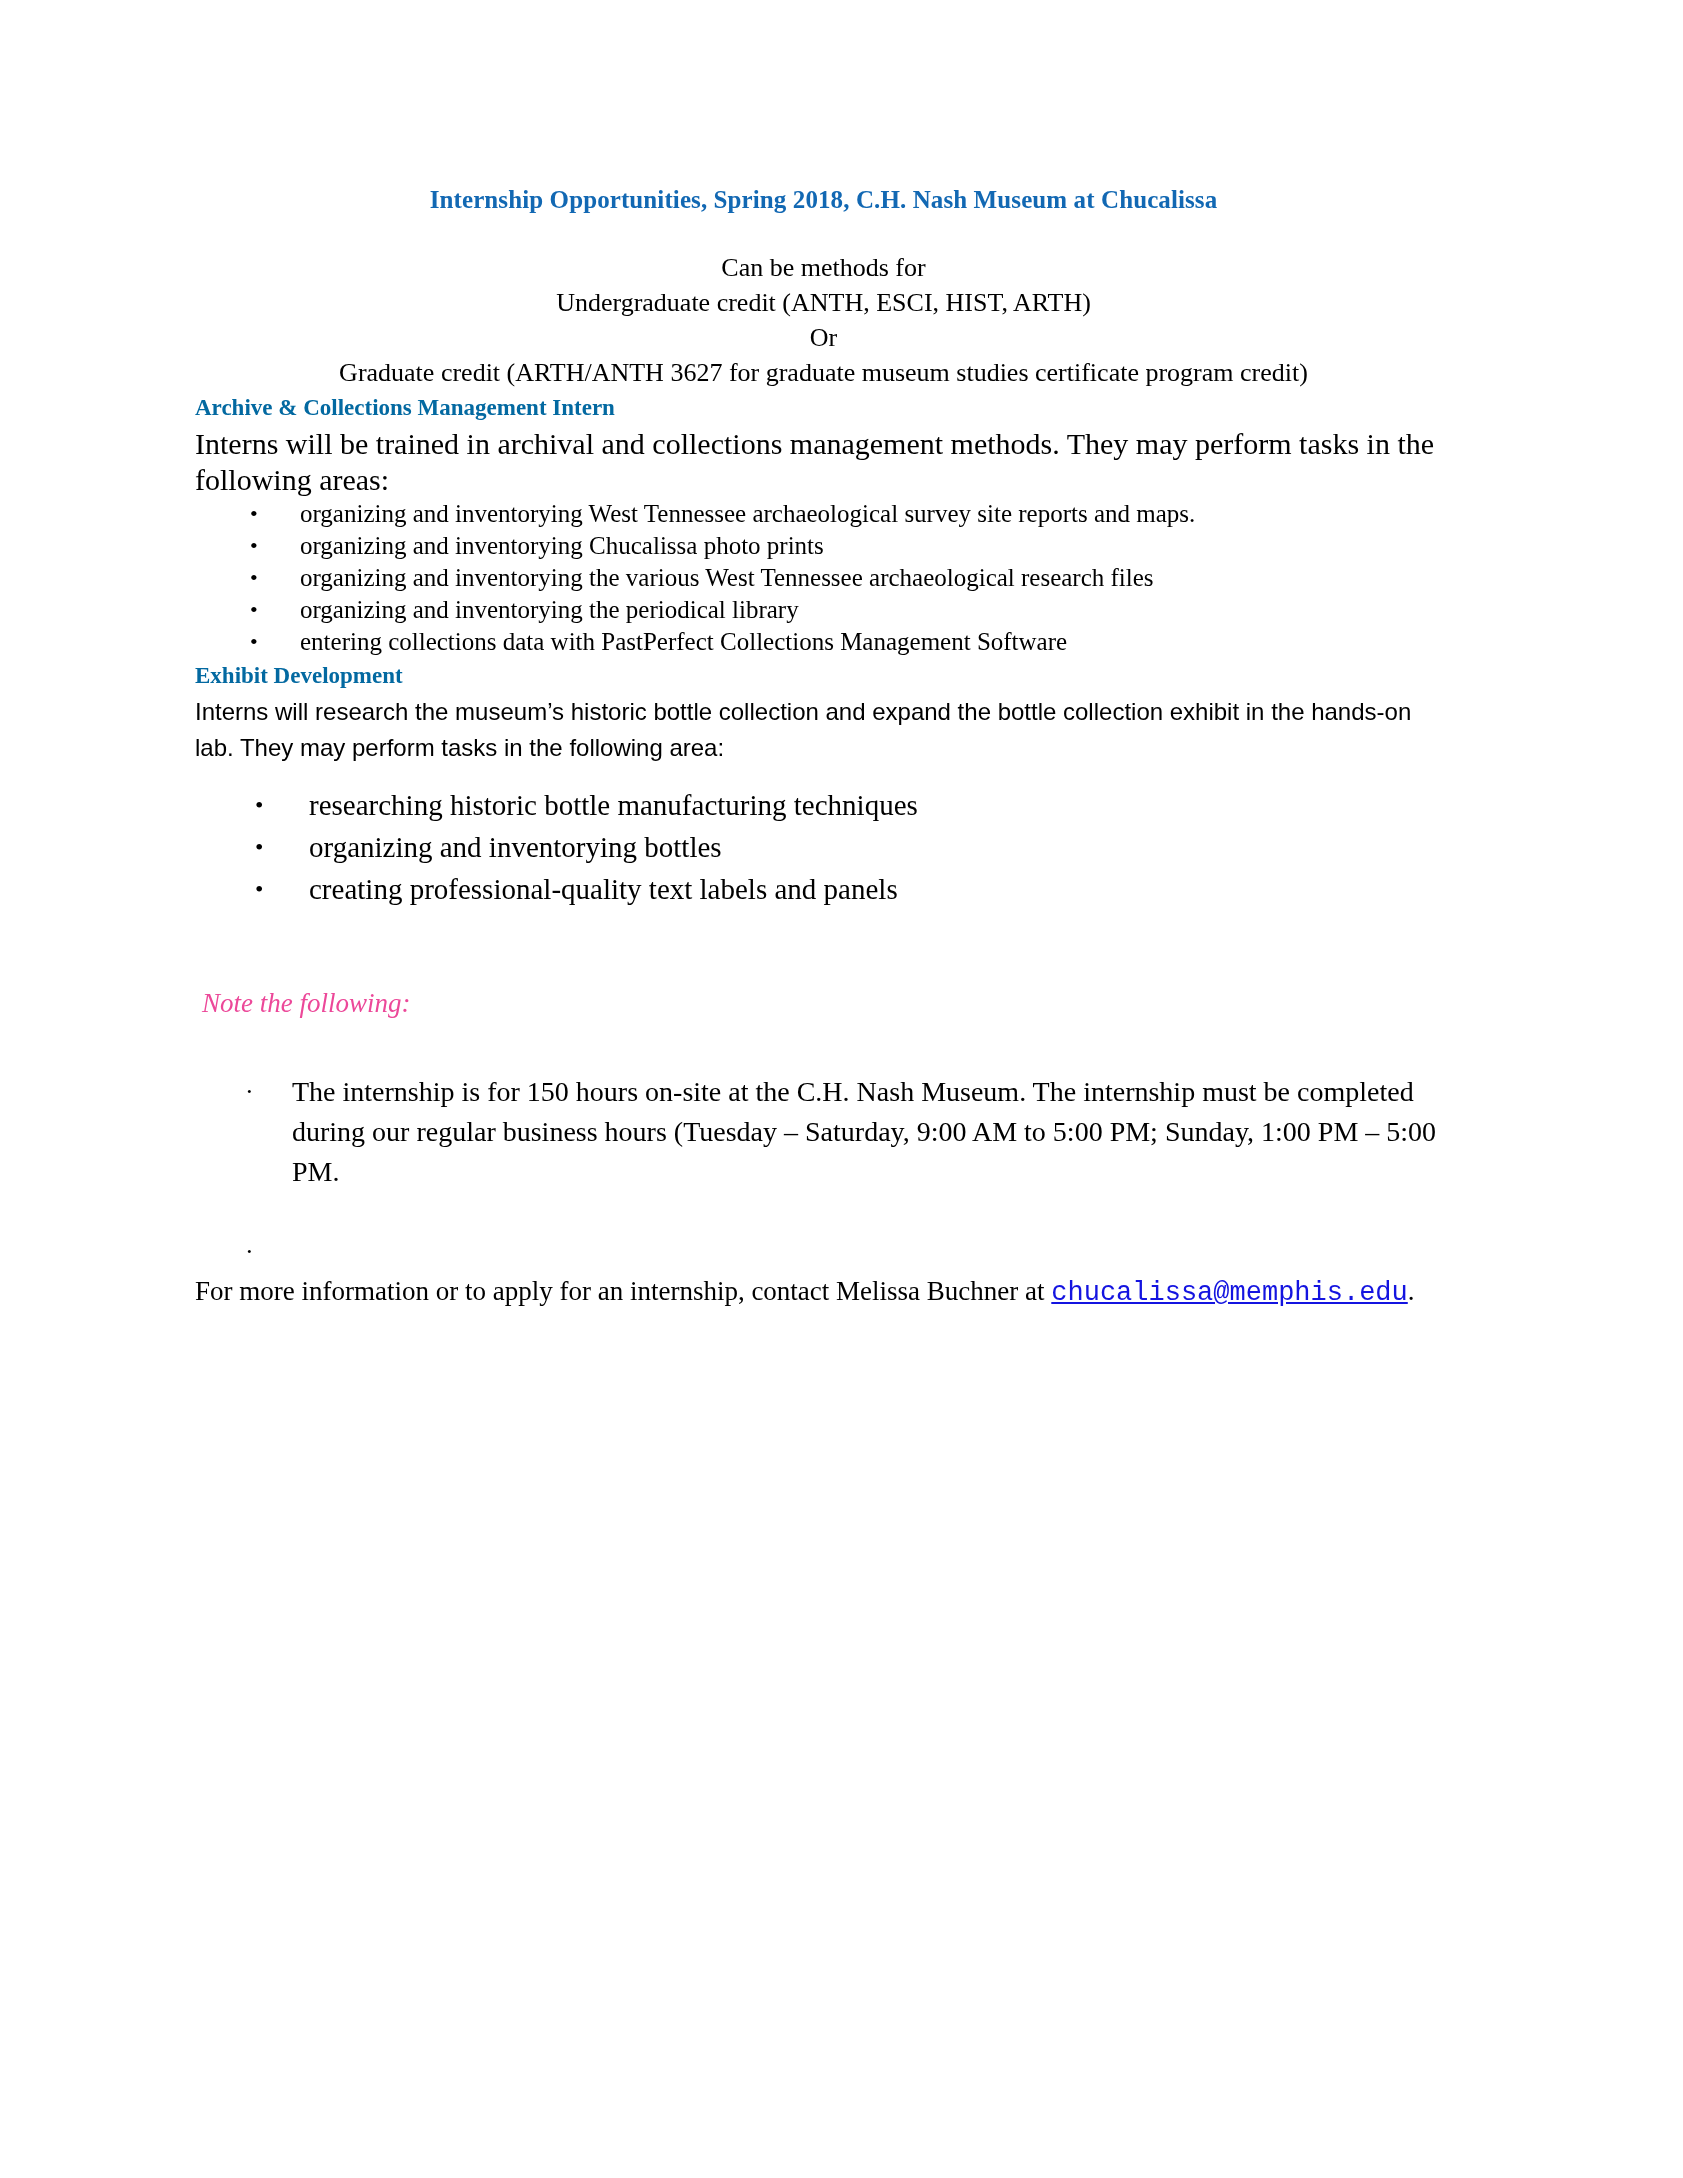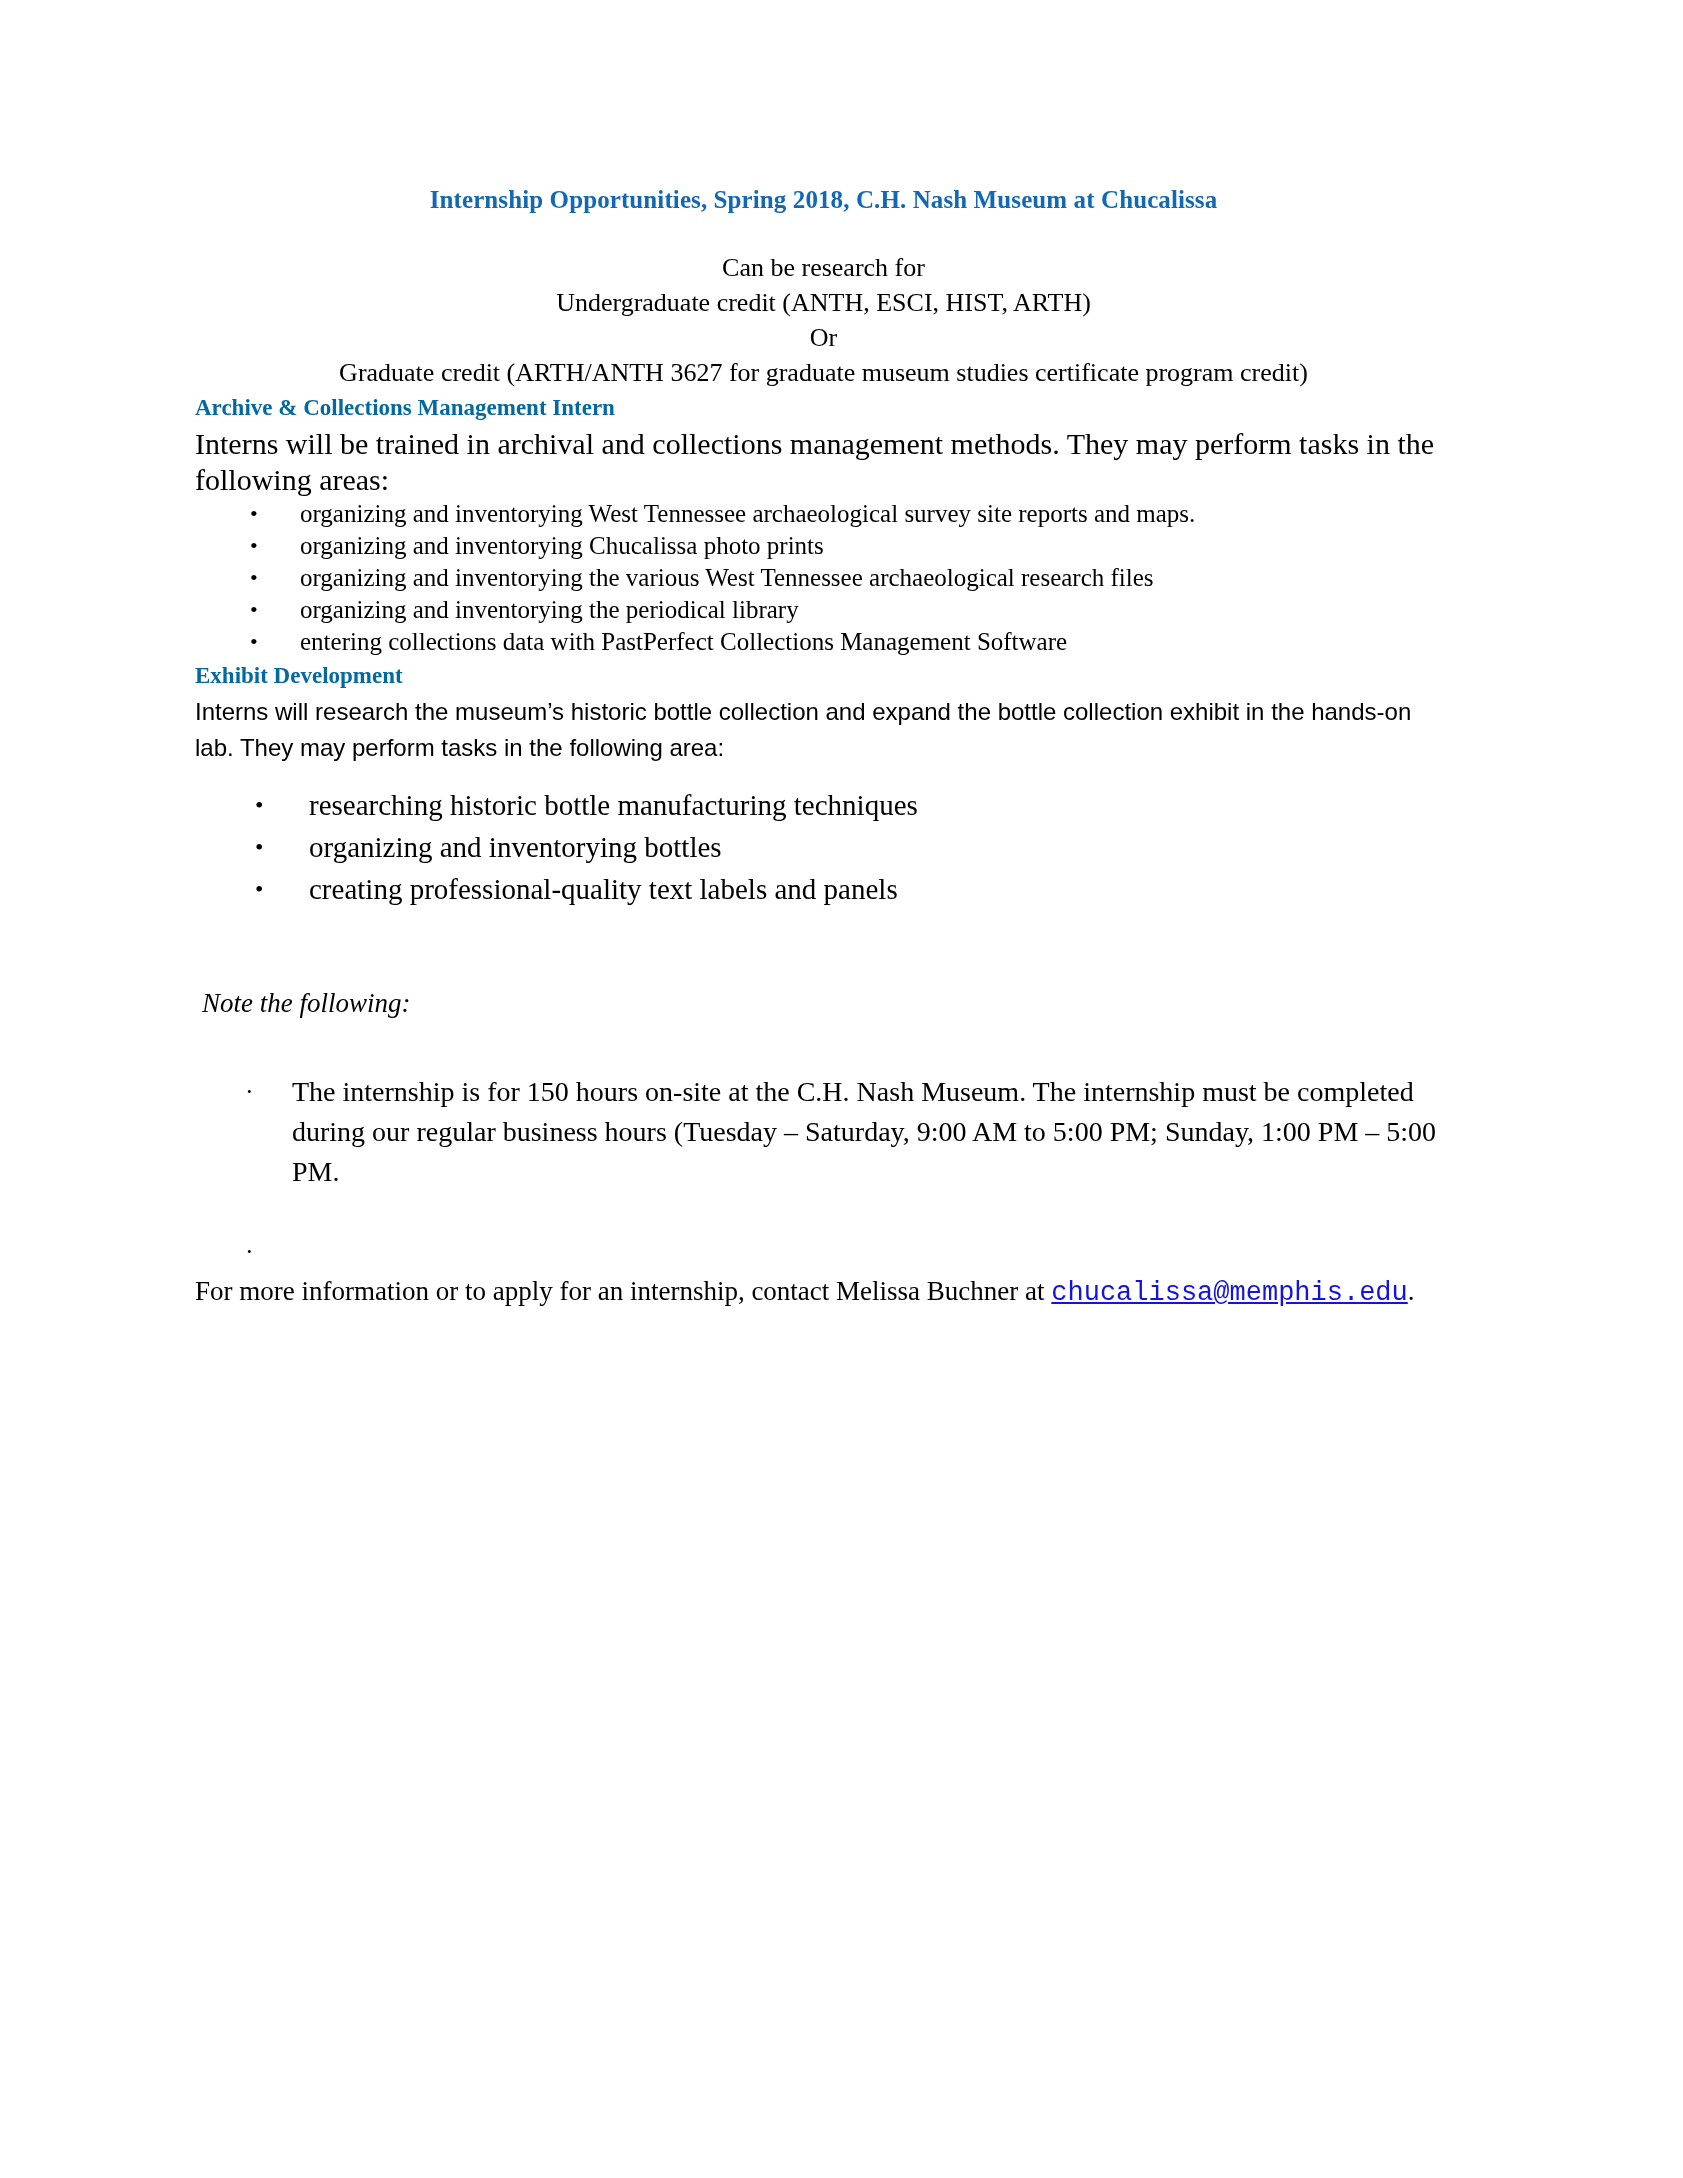--- a/index.html
+++ b/index.html
@@ -136,21 +136,21 @@
   ul.notes > li .marker {
     position: absolute;
     left: 50px;
     top: 0;
     font-size: 26px;
     line-height: inherit;
   }
 
   
   .note-head {
-    color: #000000;
+    color: #ec4899;
     font-style: italic;
     font-size: 27px;
     line-height: 36px;
     margin: 0;
     padding-left: 7px;
   }
 
   
   .closing {
     font-size: 27px;
@@ -172,21 +172,21 @@
 <body>
 
 <div id="page">
   <div class="doc">
 
     <div class="doc-title">Internship Opportunities, Spring 2018, C.H. Nash Museum at Chucalissa</div>
 
     <div class="intro-spacer"></div>
 
     <div class="intro">
-      <div class="intro-line">Can be research for</div>
+      <div class="intro-line">Can be methods for</div>
       <div class="intro-line">Undergraduate credit (ANTH, ESCI, HIST, ARTH)</div>
       <div class="intro-line">Or</div>
       <div class="intro-line wide">Graduate credit (ARTH/ANTH 3627 for graduate museum studies certificate program credit)</div>
     </div>
 
     <div class="section-head">Archive &amp; Collections Management Intern</div>
 
     <div class="body-para">Interns will be trained in archival and collections management methods.  They may perform tasks in the following areas:</div>
 
     <ul class="bullets g1">

